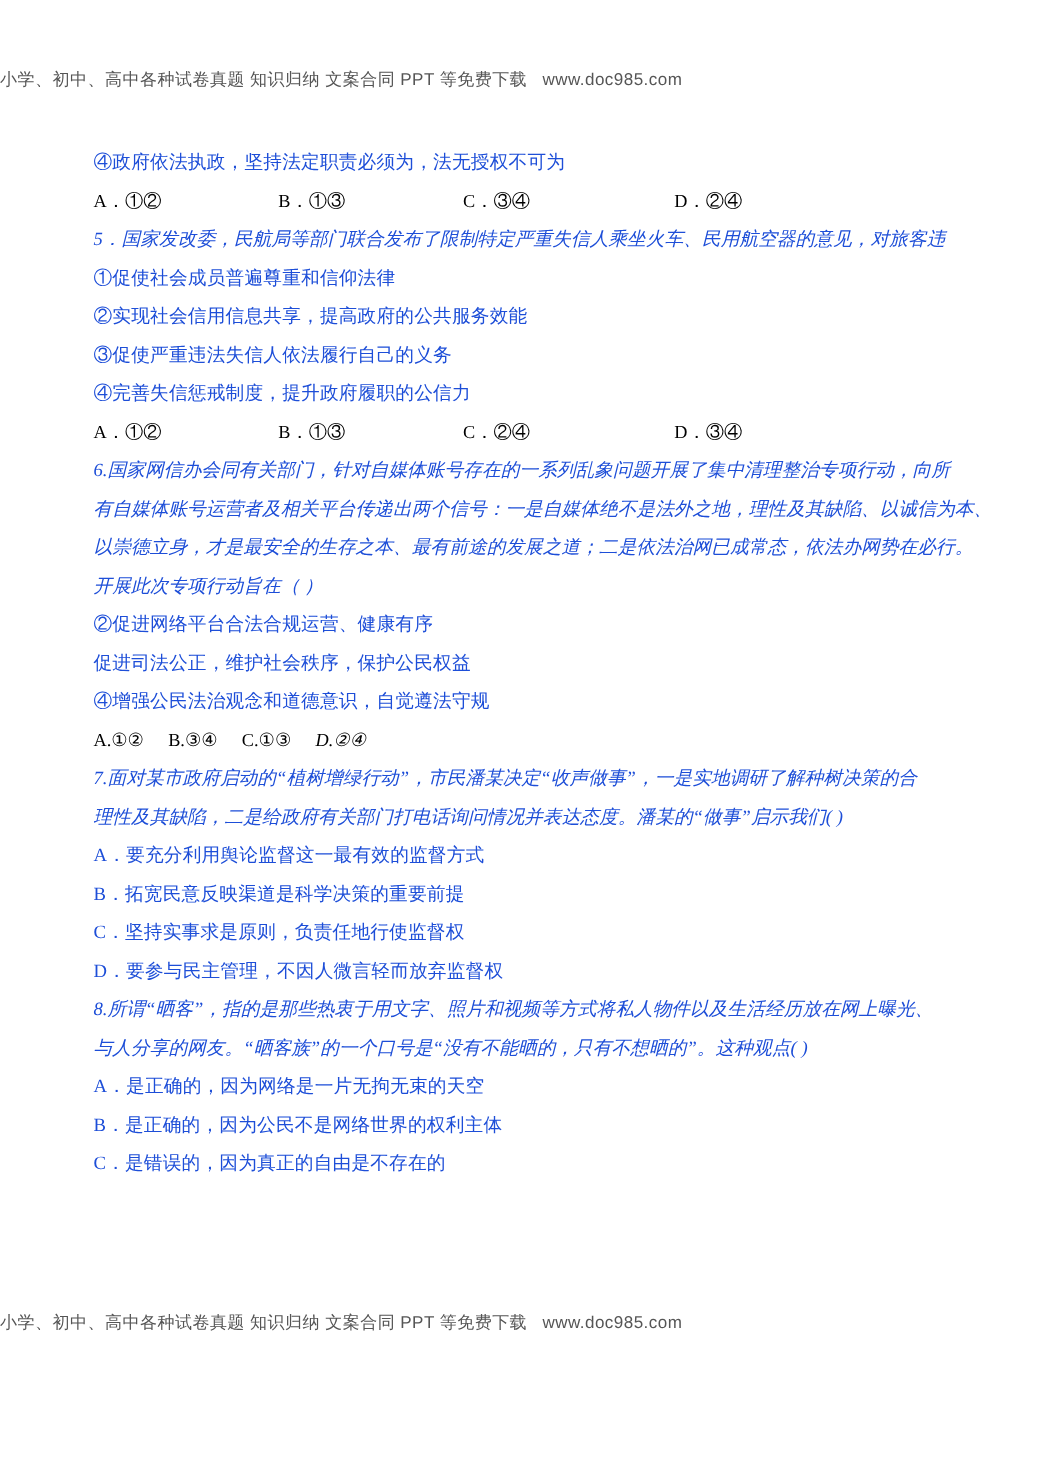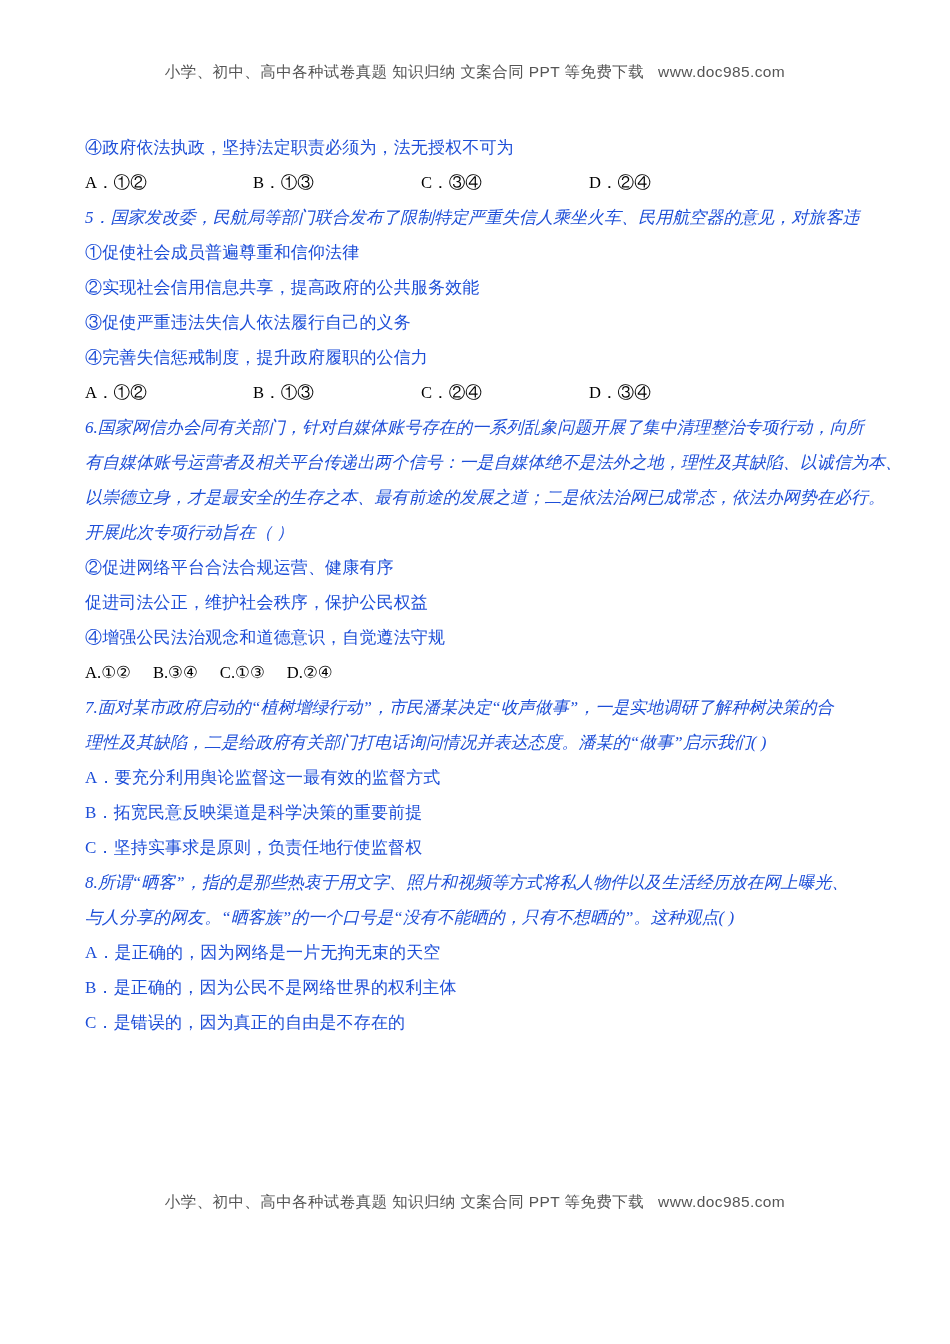--- a/index.html
+++ b/index.html
@@ -22,21 +22,20 @@
     width: 950px;
     height: 1344px;
     box-sizing: border-box;
   }
 
   
   .watermark {
     position: absolute;
     left: 0;
     width: 950px;
-    text-align: center;
     font-family: "Liberation Sans", "DejaVu Sans", sans-serif;
     font-size: 15.5px;
     letter-spacing: 0.4px;
     color: #555555;
     white-space: nowrap;
   }
   .watermark-top { top: 62px; }
   .watermark-bottom { top: 1192px; }
   .watermark .wm-url {
     margin-left: 14px;
@@ -72,32 +71,32 @@
     line-height: 35px;
   }
   .opt-row .opt {
     position: absolute;
     top: 0;
     white-space: nowrap;
   }
   .opt-row .opt:nth-child(1) { left: 0px; }
   .opt-row .opt:nth-child(2) { left: 168px; }
   .opt-row .opt:nth-child(3) { left: 336px; }
-  .opt-row .opt:nth-child(4) { left: 504px; }
+  .opt-row .opt:nth-child(4) { left: 528px; }
 
   .opt-inline {
     font-size: 16.6px;
     line-height: 35px;
     white-space: nowrap;
   }
   .opt-inline .oi {
     display: inline-block;
     margin-right: 22px;
   }
-  .opt-inline .oi:last-child { margin-right: 16px; }
+  .opt-inline .oi:last-child { margin-right: 16px; font-style: italic; }
 </style>
 </head>
 <body>
 
 <div class="page">
 
   <div class="watermark watermark-top">
     <span class="wm-text">小学、初中、高中各种试卷真题 知识归纳 文案合同 PPT 等免费下载</span><span class="wm-url">www.doc985.com</span>
   </div>
 
@@ -132,20 +131,21 @@
     <div class="line">④增强公民法治观念和道德意识，自觉遵法守规</div>
     <div class="opt-inline">
       <span class="oi">A.①②</span><span class="oi">B.③④</span><span class="oi">C.①③</span><span class="oi">D.②④</span>
     </div>
 
     <div class="line stem">7.面对某市政府启动的“植树增绿行动”，市民潘某决定“收声做事”，一是实地调研了解种树决策的合</div>
     <div class="line stem">理性及其缺陷，二是给政府有关部门打电话询问情况并表达态度。潘某的“做事”启示我们(     )</div>
     <div class="line">A．要充分利用舆论监督这一最有效的监督方式</div>
     <div class="line">B．拓宽民意反映渠道是科学决策的重要前提</div>
     <div class="line">C．坚持实事求是原则，负责任地行使监督权</div>
+    <div class="line">D．要参与民主管理，不因人微言轻而放弃监督权</div>
 
     <div class="line stem">8.所谓“晒客”，指的是那些热衷于用文字、照片和视频等方式将私人物件以及生活经历放在网上曝光、</div>
     <div class="line stem">与人分享的网友。“晒客族”的一个口号是“没有不能晒的，只有不想晒的”。这种观点(     )</div>
     <div class="line">A．是正确的，因为网络是一片无拘无束的天空</div>
     <div class="line">B．是正确的，因为公民不是网络世界的权利主体</div>
     <div class="line">C．是错误的，因为真正的自由是不存在的</div>
 
   </div>
 
   <div class="watermark watermark-bottom">

